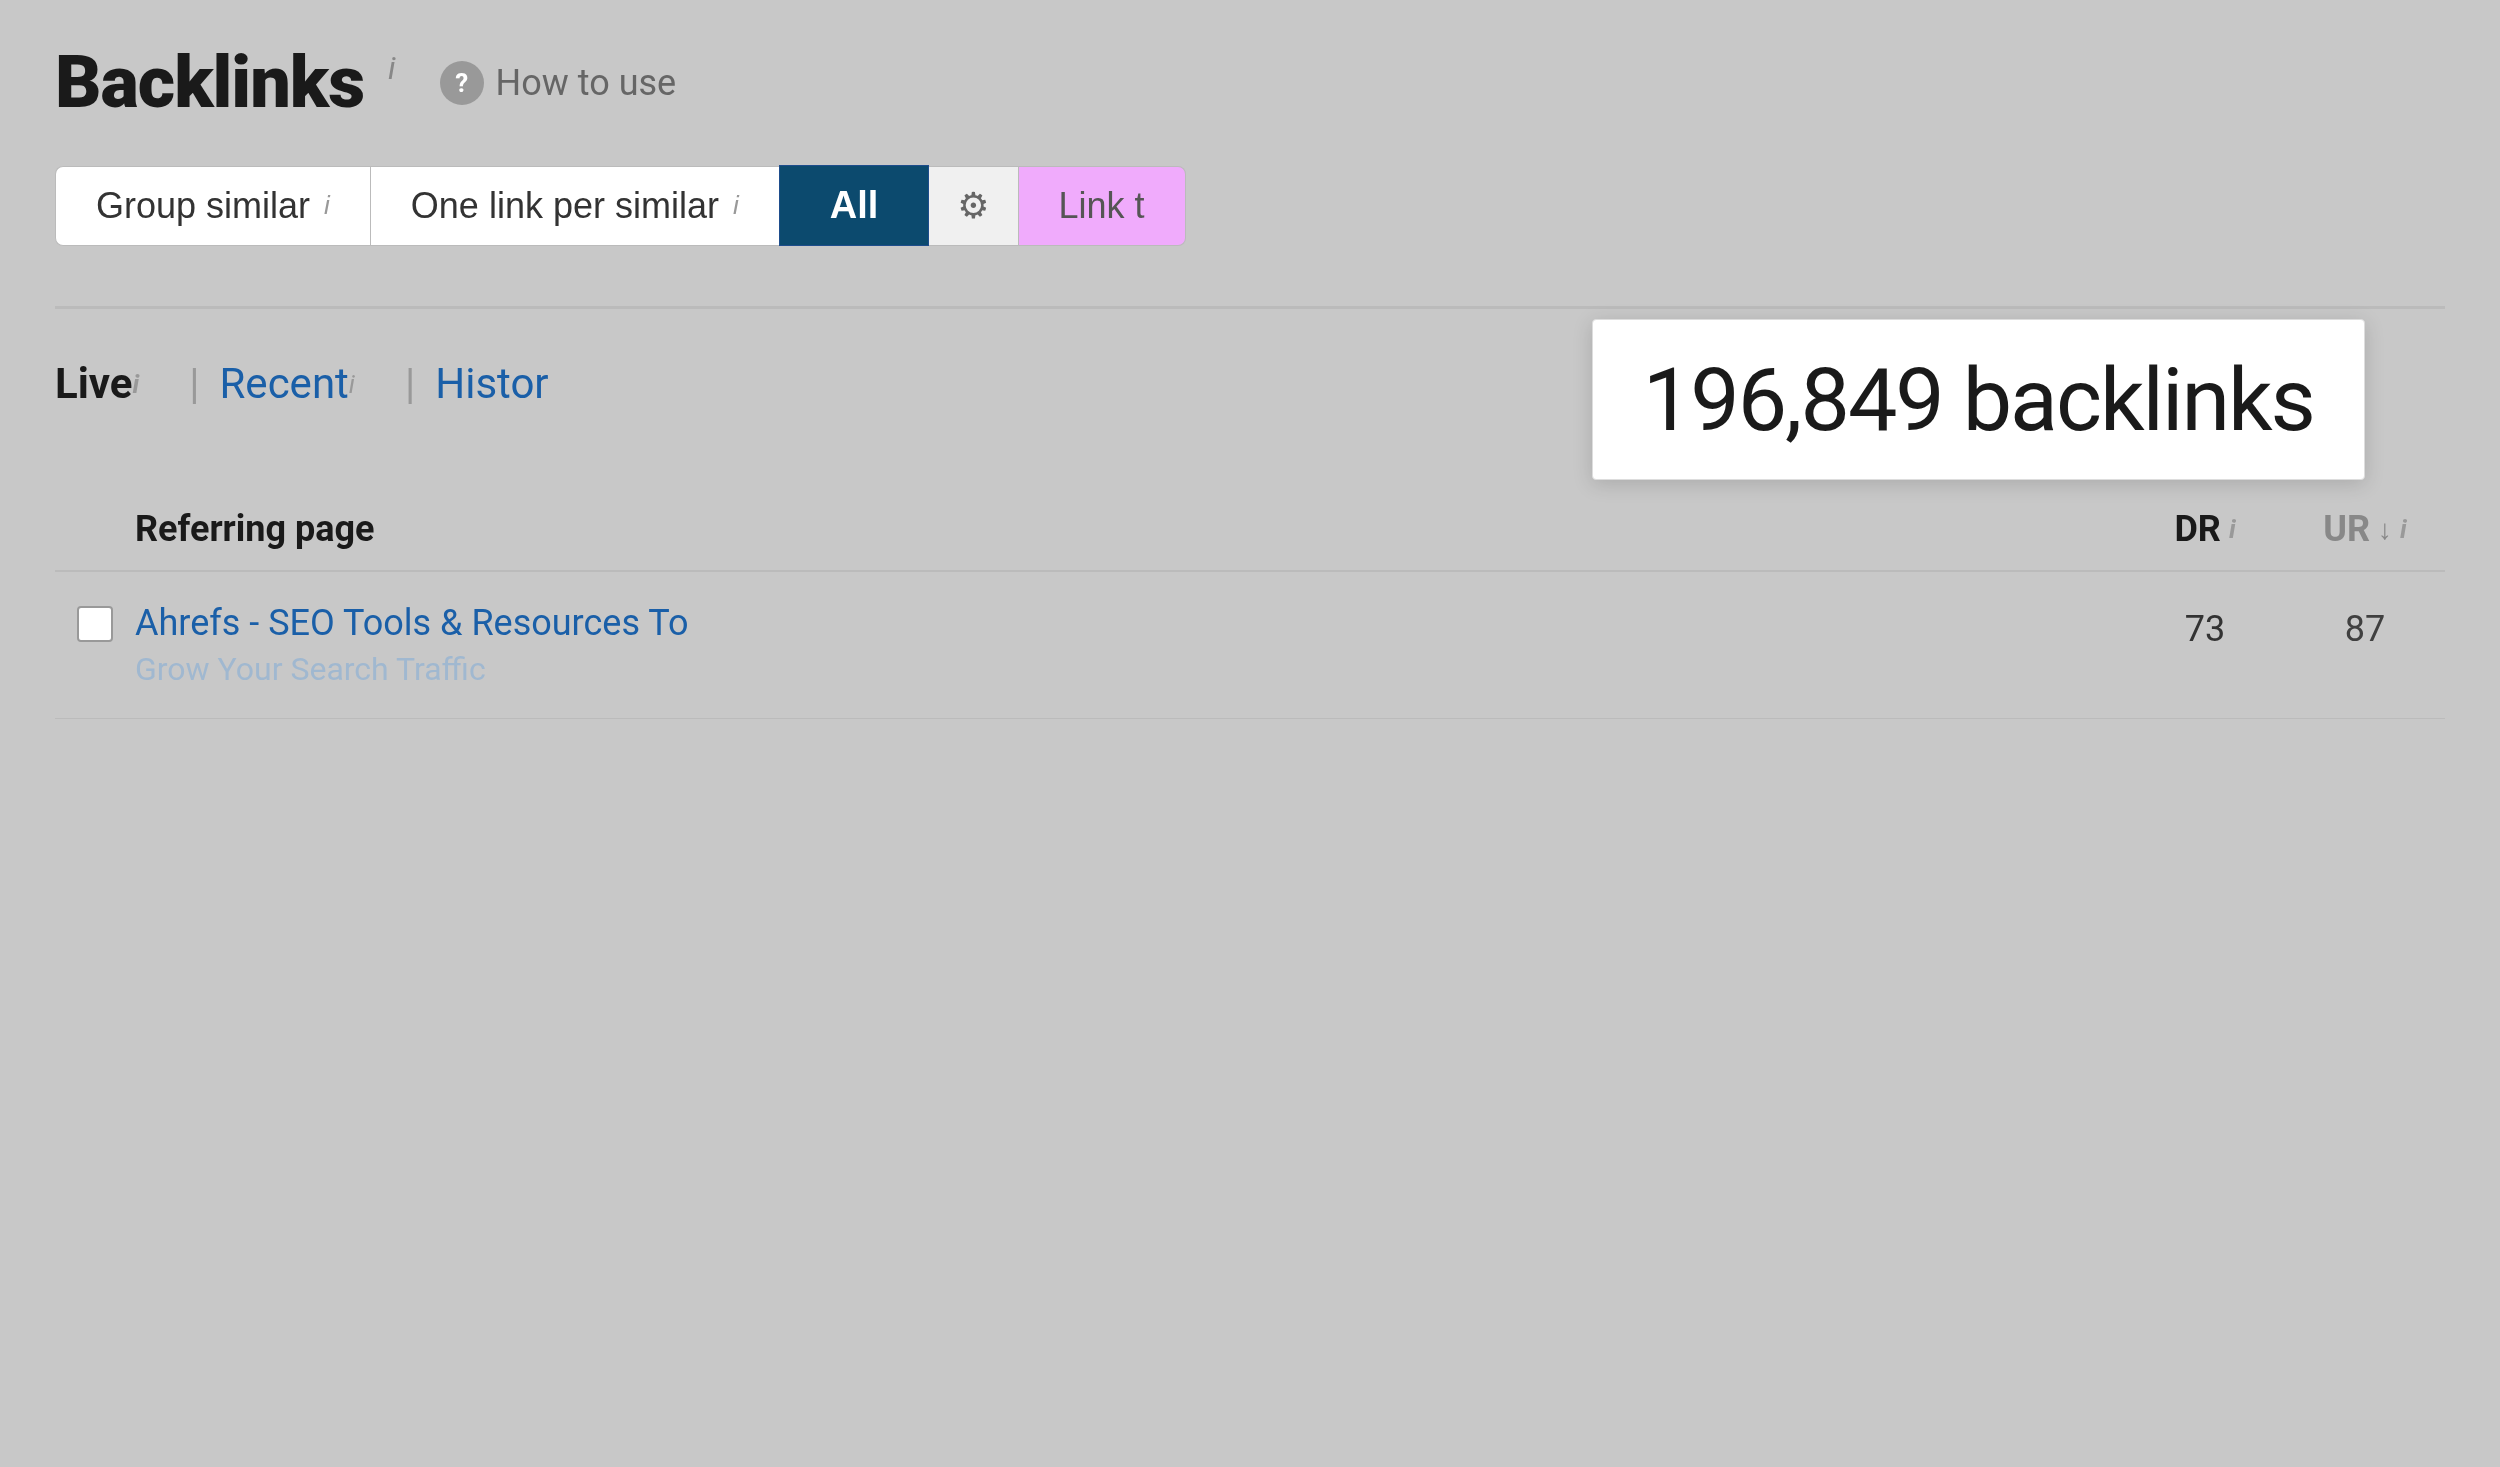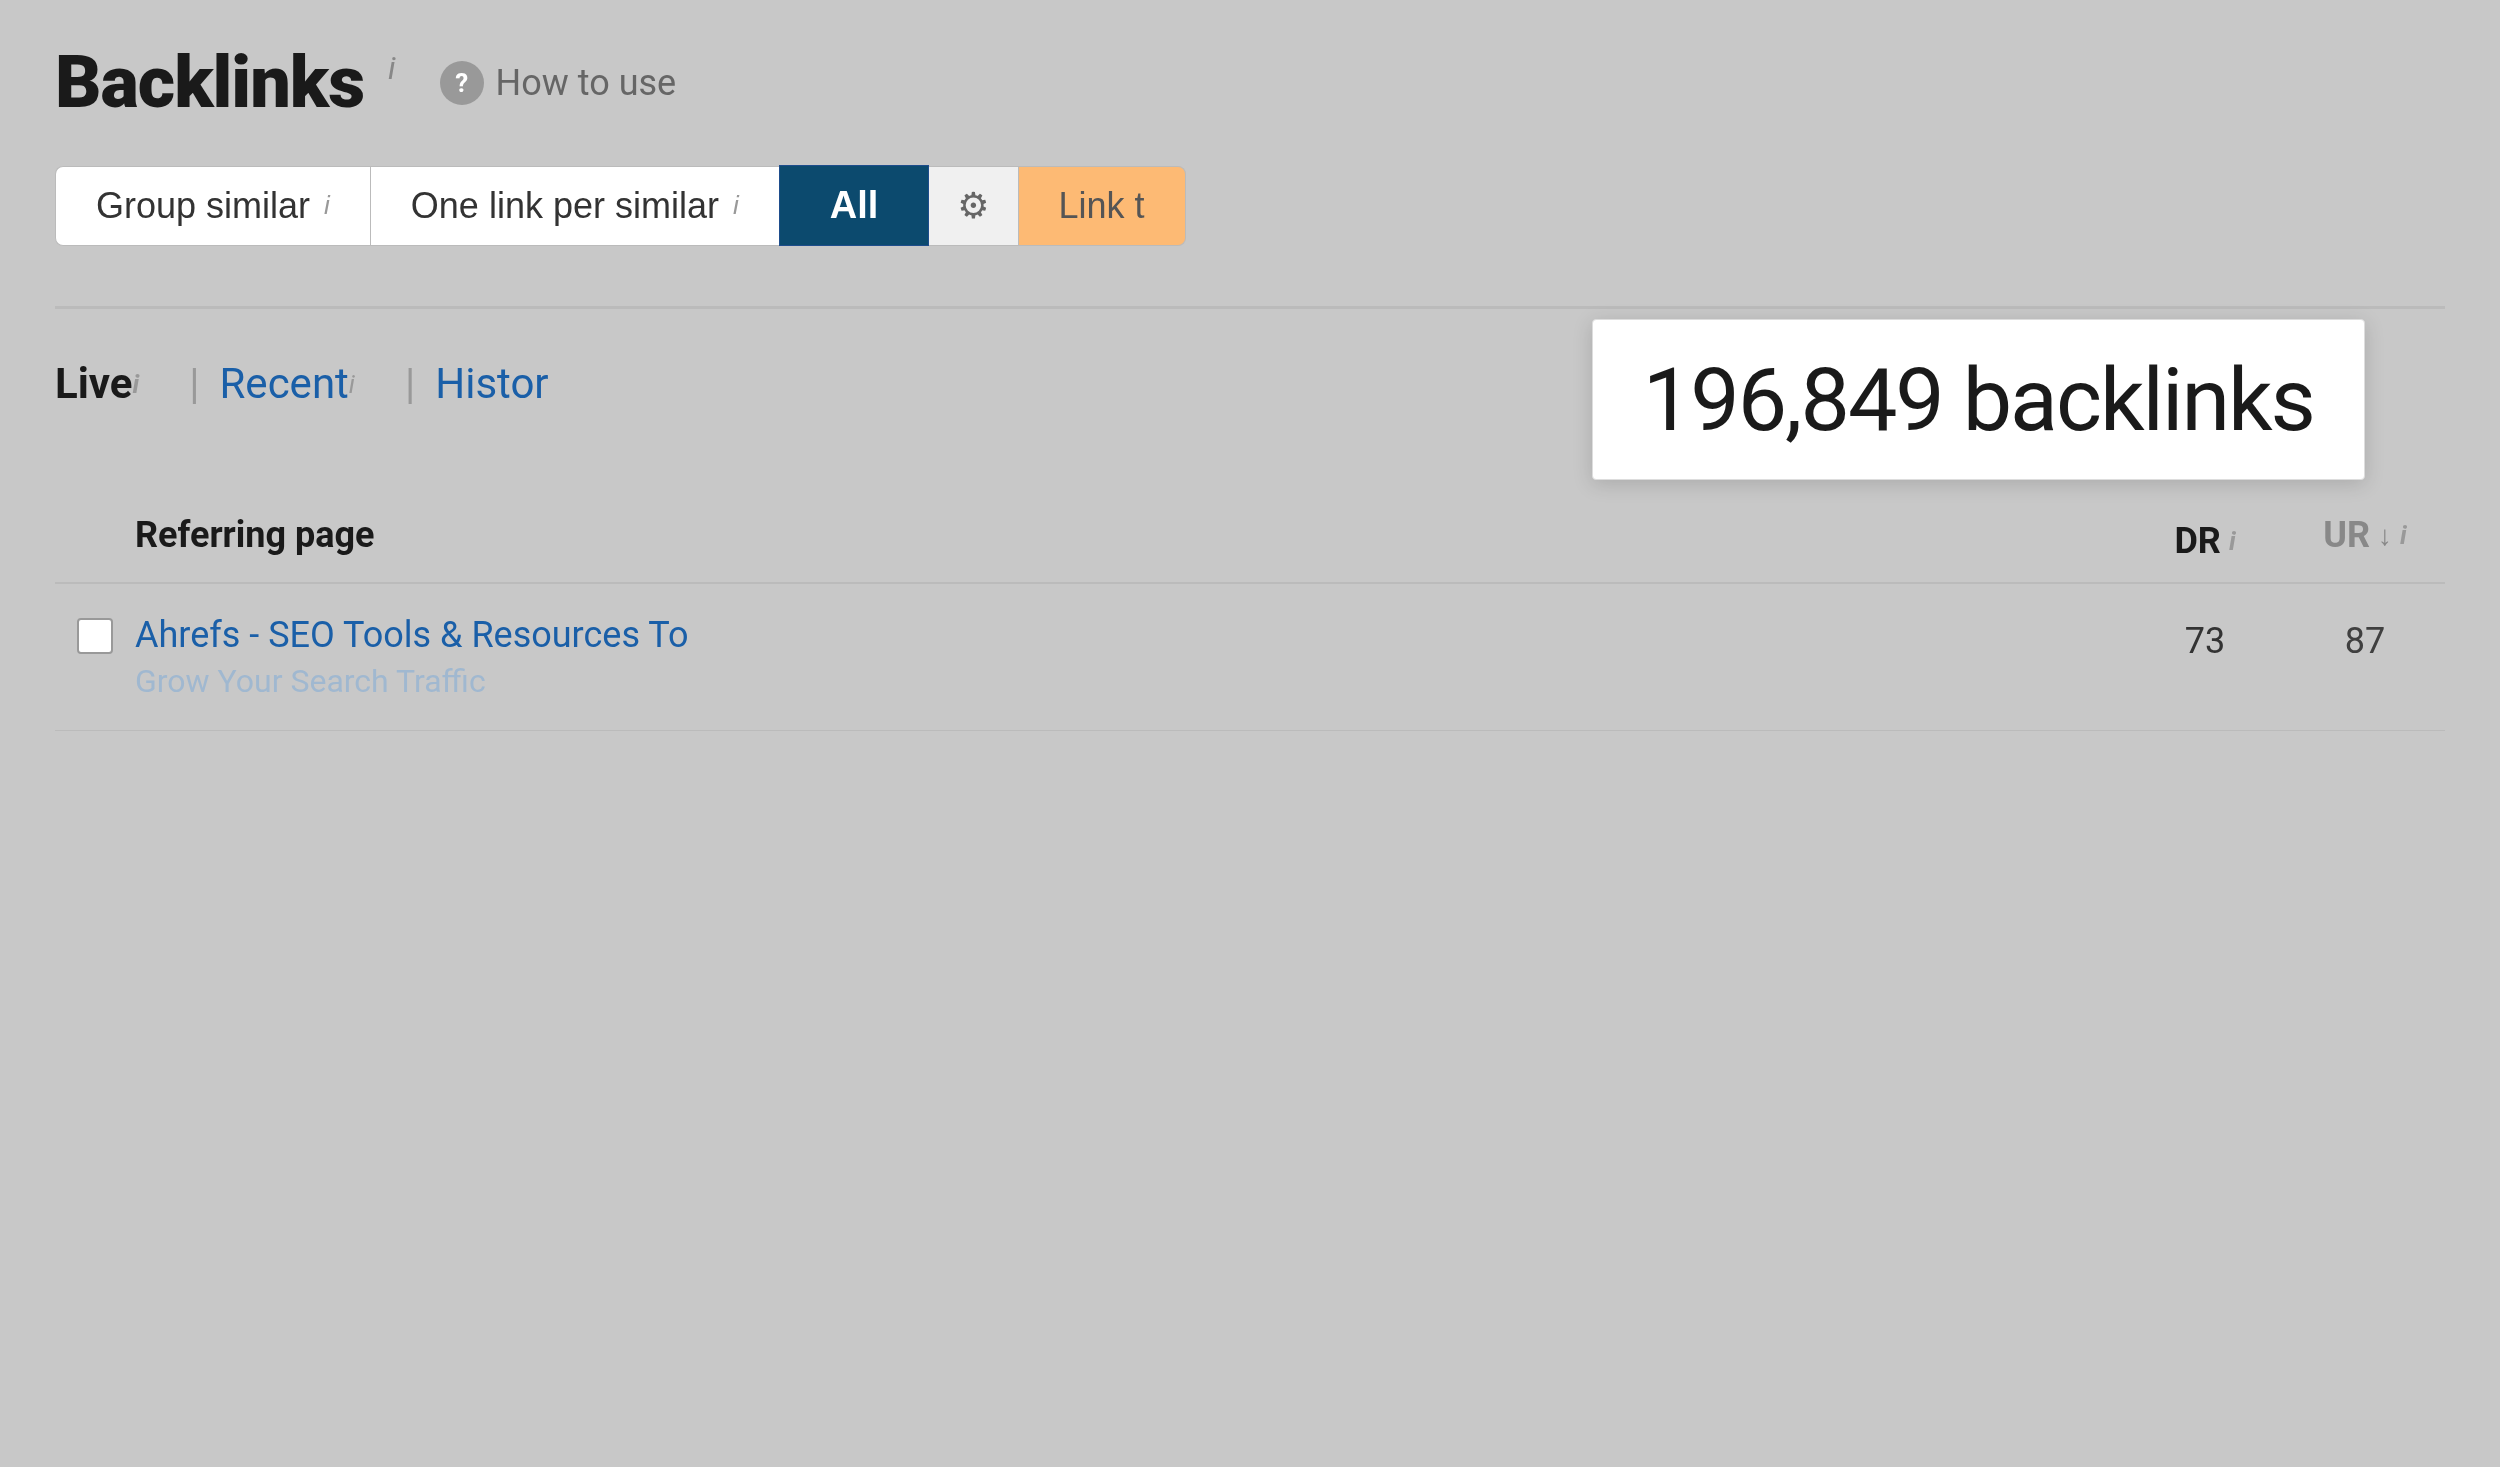--- a/index.html
+++ b/index.html
@@ -124,21 +124,21 @@
       border-left: none;
       padding: 18px 28px;
       font-size: 36px;
       color: #666;
       cursor: pointer;
       display: flex;
       align-items: center;
     }
 
     .link-type-btn {
-      background: #fdba74;
+      background: #f0abfc;
       border: 1.5px solid #bbb;
       border-left: none;
       padding: 18px 40px;
       font-size: 36px;
       color: #555;
       cursor: pointer;
       border-radius: 0 8px 8px 0;
     }
 
     
@@ -223,21 +223,20 @@
     .col-dr {
       width: 160px;
       text-align: center;
       font-size: 36px;
       font-weight: 700;
       color: #1a1a1a;
       display: flex;
       align-items: center;
       justify-content: center;
       gap: 8px;
-      margin-top: 12px;
     }
 
     .col-ur {
       width: 160px;
       text-align: center;
       font-size: 36px;
       font-weight: 700;
       color: #888;
       display: flex;
       align-items: center;

